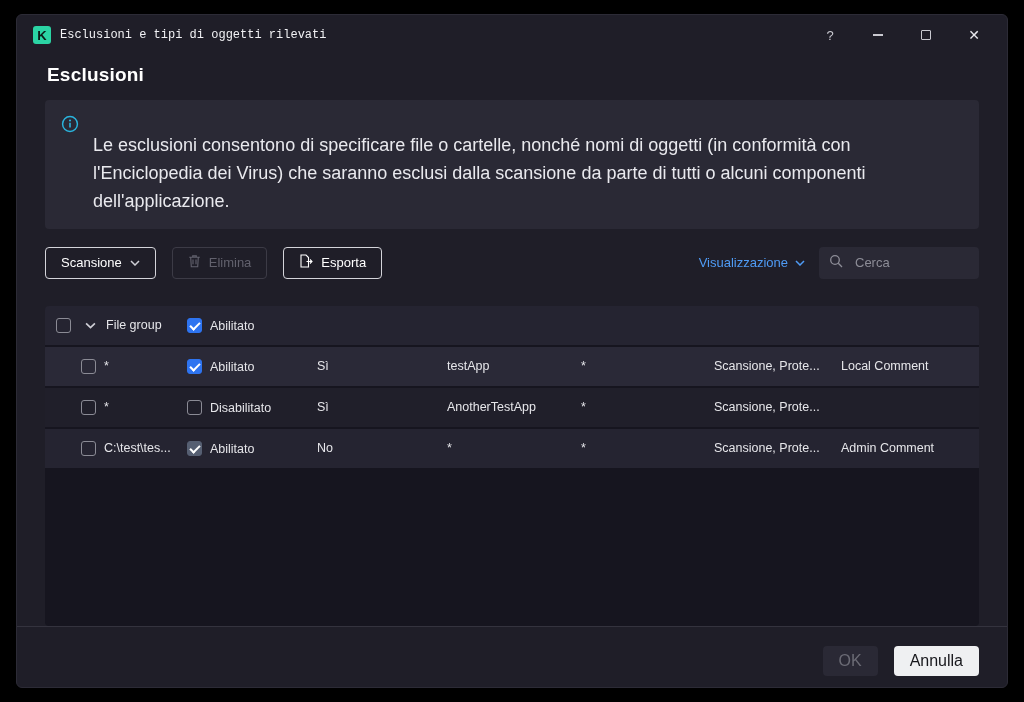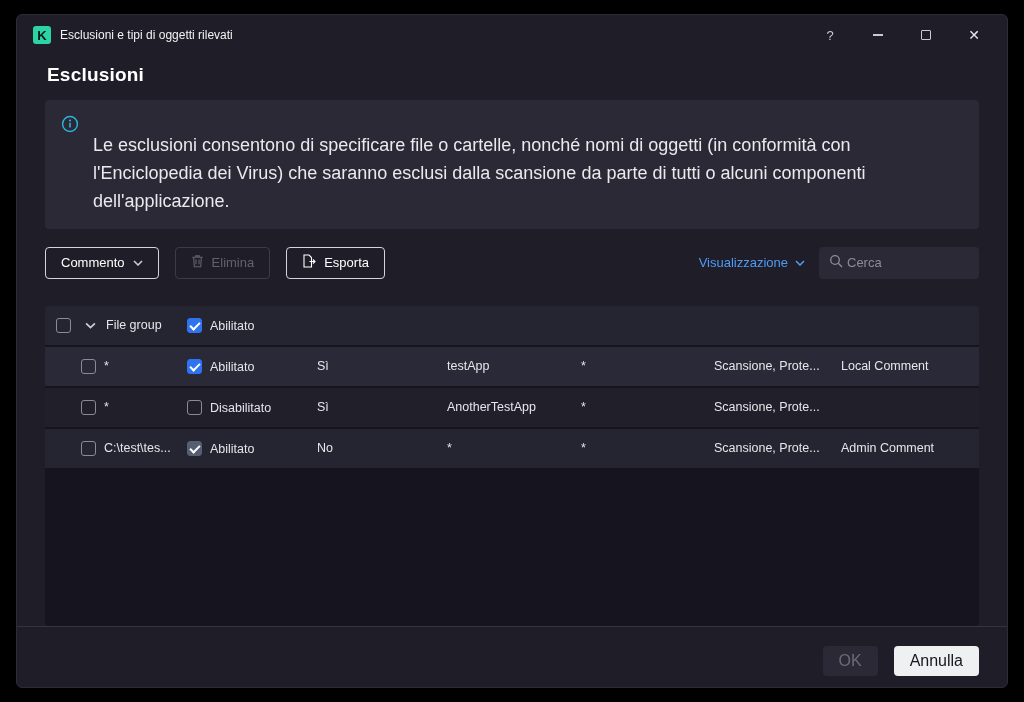--- a/index.html
+++ b/index.html
@@ -11,21 +11,21 @@
     display:flex; flex-direction:column; color:#fff;
   }
 
   
   .titlebar { height:40px; display:flex; align-items:center; padding:0 24px 0 16px; flex:0 0 auto; }
   .logo {
     width:18px; height:18px; border-radius:3px; background:#2bd4a4; color:#0c1a16;
     font-weight:bold; font-size:13px; display:flex; align-items:center; justify-content:center;
     margin-right:9px;
   }
-  .titlebar .title { font-size:12px; color:#f2f2f5; }
+  .titlebar .title { font-size:12px; color:#f2f2f5;font-family:Liberation Mono, monospace; }
   .win-controls { margin-left:auto; display:flex; align-items:center; gap:30px; }
   .win-btn { width:18px; height:18px; display:flex; align-items:center; justify-content:center;
     color:#c9c9d0; font-size:13px; cursor:default; }
   .win-btn.close { color:#e8e8ee; font-size:14px; }
   .min-glyph { display:block; width:10px; height:1.5px; background:#c9c9d0; }
   .max-glyph { display:block; width:10px; height:10px; border:1.5px solid #c9c9d0; border-radius:1px; }
 
   
   .page-title { font-size:19px; font-weight:bold; margin:9px 0 0 30px; letter-spacing:.2px; }
   .info-banner {
@@ -42,21 +42,21 @@
     color:#fff; font-size:13px; padding:0 15px; display:inline-flex; align-items:center; gap:8px;
     font-family:"Liberation Sans", sans-serif; cursor:pointer;
   }
   .btn + .btn { margin-left:16px; }
   .btn.disabled { border-color:#3c3b46; color:#62616d; cursor:default; }
   .btn svg { flex:0 0 auto; }
   .view-link { margin-left:auto; display:flex; align-items:center; gap:7px; color:#4f9bf5;
     font-size:13px; cursor:pointer; }
   .search-box {
     margin-left:14px; width:160px; height:32px; background:#2a2935; border-radius:4px;
-    display:flex; align-items:center; padding:0 10px; gap:4px; color:#8d8d97;
+    display:flex; align-items:center; padding:0 10px; gap:12px; color:#8d8d97;
   }
   .search-box input {
     background:transparent; border:none; outline:none; color:#e6e6ea; font-size:13px; width:100%;
     font-family:"Liberation Sans", sans-serif;
   }
   .search-box input::placeholder { color:#8d8d97; }
 
   
   .table { margin:27px 28px 0 28px; border-radius:4px; overflow:hidden;
     display:flex; flex-direction:column; flex:0 0 auto; }
@@ -131,21 +131,21 @@
           <circle cx="8" cy="8" r="6.6" fill="none" stroke="currentColor" stroke-width="1.3"></circle>
           <rect x="7.3" y="6.9" width="1.4" height="4.2" fill="currentColor"></rect>
           <circle cx="8" cy="4.9" r="0.95" fill="currentColor"></circle>
         </svg>
     </span>
     <div class="info-text">Le esclusioni consentono di specificare file o cartelle, nonché nomi di oggetti (in conformità con l'Enciclopedia dei Virus) che saranno esclusi dalla scansione da parte di tutti o alcuni componenti dell'applicazione.</div>
   </div>
 
   <div class="toolbar">
     <button class="btn">
-      <span>Commento</span>
+      <span>Scansione</span>
       <span class="chev">
         <svg width="10" height="6" viewBox="0 0 10 6">
             <path d="M1 1l4 4 4-4" fill="none" stroke="currentColor" stroke-width="1.5"></path>
           </svg>
       </span>
     </button>
     <button class="btn disabled">
       <span>
         <svg width="13" height="14" viewBox="0 0 13 14">
             <path d="M1.2 3.2h10.6M4.7 3V1.9h3.6V3M2.7 3.4l.6 9.3h6.4l.6-9.3M5 5.6v4.6M8 5.6v4.6" fill="none" stroke="currentColor" stroke-width="1.1"></path>

